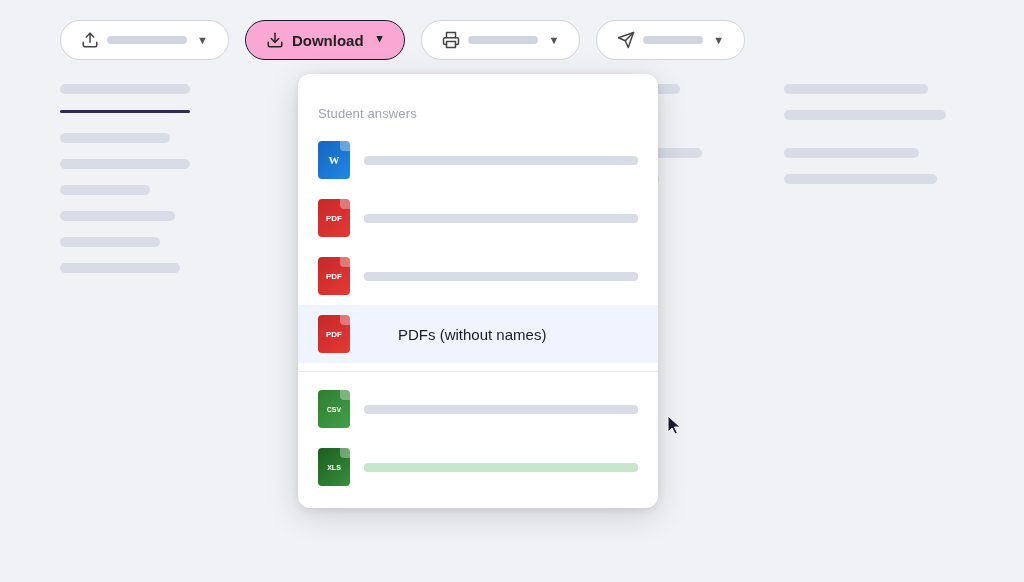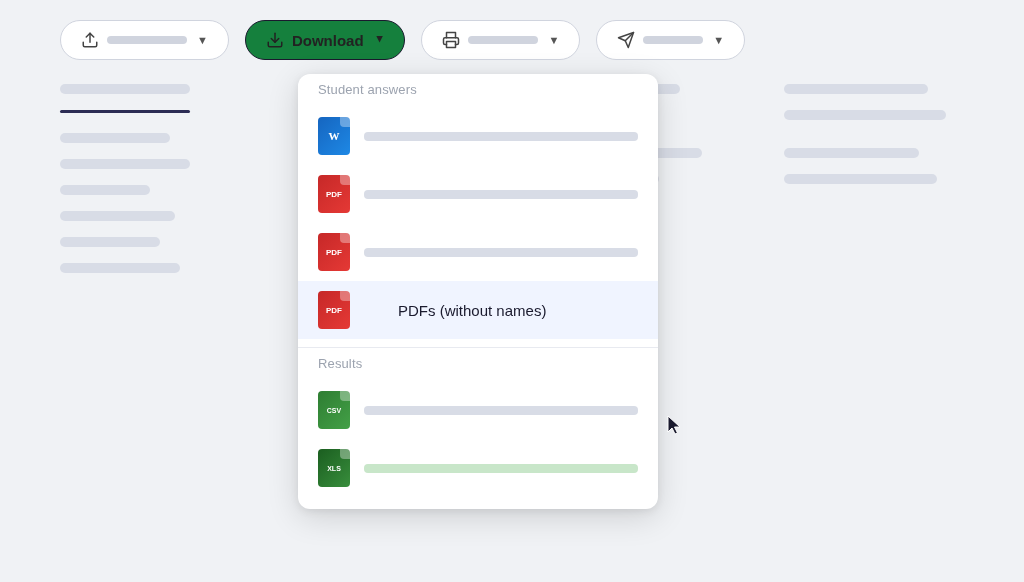--- a/index.html
+++ b/index.html
@@ -37,21 +37,21 @@
       background: #ffffff;
       cursor: pointer;
       font-size: 15px;
       font-weight: 500;
       color: #222;
       white-space: nowrap;
       user-select: none;
     }
 
     .toolbar-btn.active {
-      background: #15803d;
+      background: #f9a8d4;
       border-color: #1a1a2e;
       justify-content: center;
     }
 
     .toolbar-btn .chevron {
       font-size: 11px;
       color: #555;
       margin-left: 2px;
     }
 
@@ -92,21 +92,21 @@
     
     .dropdown-overlay {
       position: absolute;
       top: 74px;
       left: 298px;
       width: 360px;
       background: #ffffff;
       border-radius: 12px;
       box-shadow: 0 8px 32px rgba(0,0,0,0.14), 0 2px 8px rgba(0,0,0,0.08);
       z-index: 10;
-      padding: 8px 0 12px 0;
+      padding: 32px 0 12px 0;
     }
 
     .dropdown-section-label {
       font-size: 13px;
       color: #9ca3af;
       padding: 0 20px 10px 20px;
       font-weight: 500;
       letter-spacing: 0.01em;
     }
 
@@ -302,21 +302,20 @@
 
   <div class="dropdown-item highlighted">
     <div class="file-icon file-icon-pdf">
       <span style="font-size:8px;font-weight:700;">PDF</span>
     </div>
     <span class="item-label">PDFs (without names)</span>
   </div>
 
   <div class="divider-line"></div>
 
-  <div class="dropdown-section-label">Results</div>
 
   <div class="dropdown-item">
     <div class="file-icon file-icon-csv">
       <span style="font-size:7px;font-weight:700;">CSV</span>
     </div>
     <div class="item-line" style="width:52%;"></div>
   </div>
 
   <div class="dropdown-item">
     <div class="file-icon file-icon-xlsx" style="background:linear-gradient(135deg,#1b5e20,#388e3c);">

